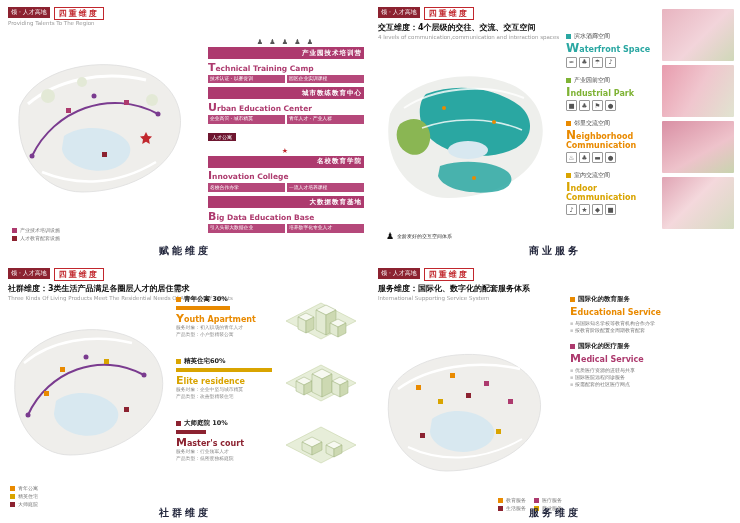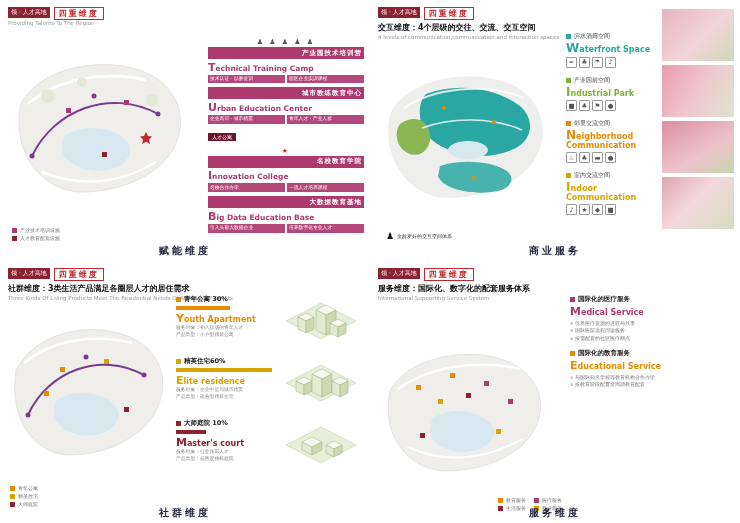--- a/index.html
+++ b/index.html
@@ -404,35 +404,35 @@
         </div>
       <div class="lg-row">
           <i class="sw bg-gold"></i>
           <span>商业服务</span>
         </div>
     </div>
 
     <div class="sv-col">
       <div class="sv-item">
         <div class="sv-zh">
+            <i class="sw bg-orange"></i>
+            <span>国际化的教育服务</span>
+          </div>
+        <div class="sv-en c-orange">Educational Service</div>
+        <div class="sv-note">与国际知名学校等教育机构合作办学</div>
+        <div class="sv-note">按教育阶段配置全周期教育配套</div>
+      </div>
+      <div class="sv-item">
+        <div class="sv-zh">
             <i class="sw bg-mag"></i>
             <span>国际化的医疗服务</span>
           </div>
         <div class="sv-en c-mag">Medical Service</div>
         <div class="sv-note">优质医疗资源的进驻与共享</div>
         <div class="sv-note">国际医院远程问诊服务</div>
         <div class="sv-note">按需配套的社区医疗网点</div>
       </div>
-      <div class="sv-item">
-        <div class="sv-zh">
-            <i class="sw bg-orange"></i>
-            <span>国际化的教育服务</span>
-          </div>
-        <div class="sv-en c-orange">Educational Service</div>
-        <div class="sv-note">与国际知名学校等教育机构合作办学</div>
-        <div class="sv-note">按教育阶段配置全周期教育配套</div>
-      </div>
     </div>
 
     <footer class="q-foot">服务维度</footer>
   </section>
 
 </div>
 
 </body></html>

